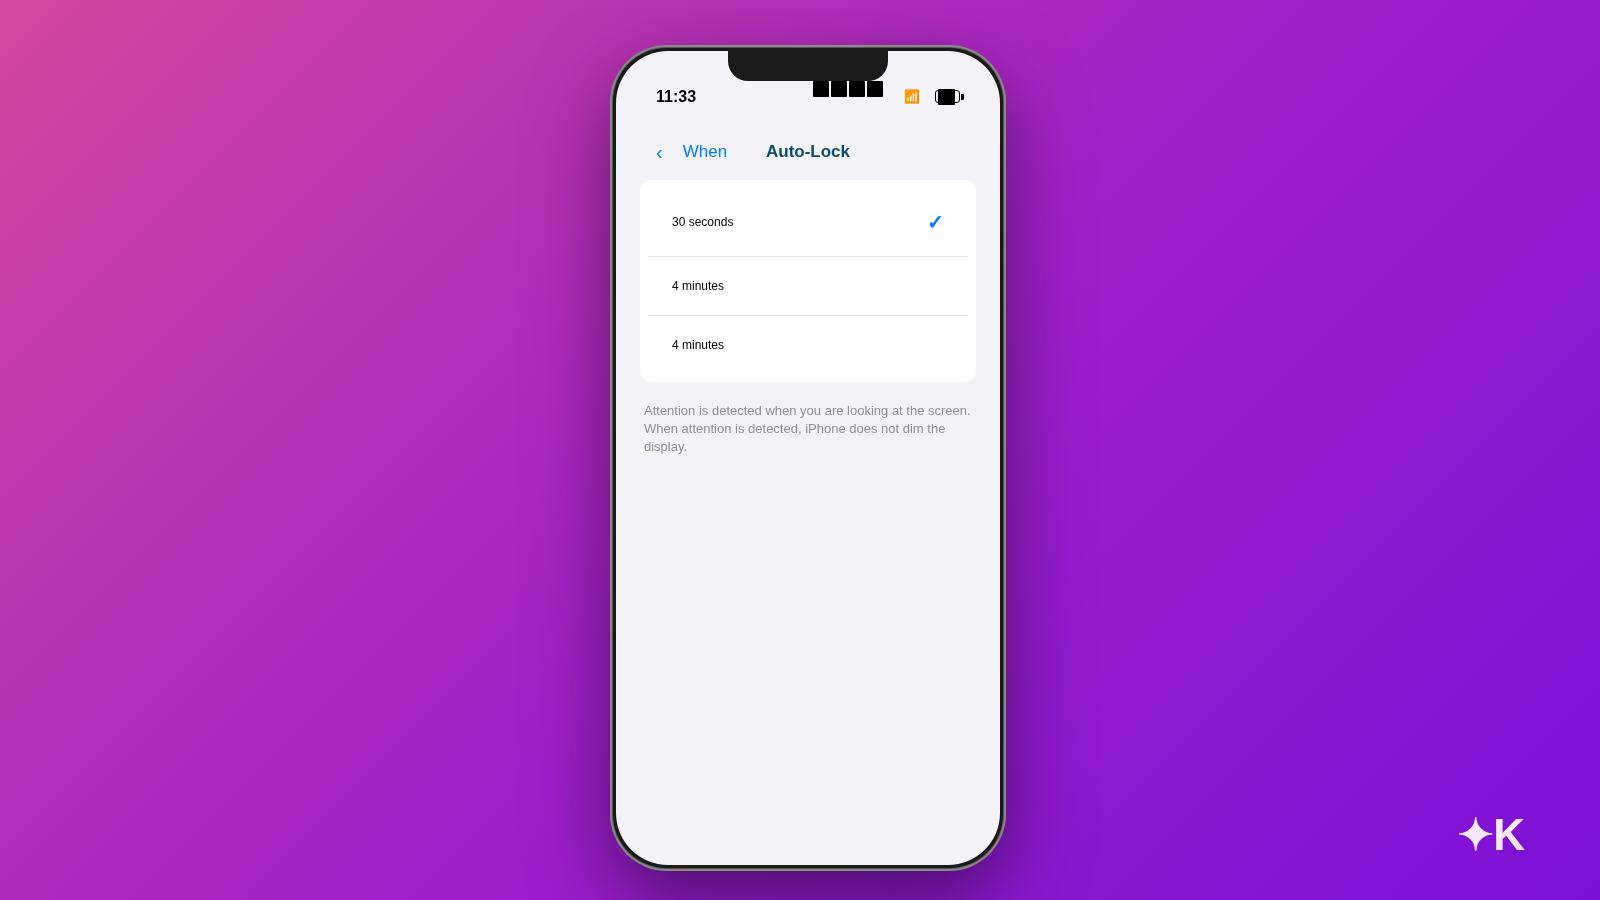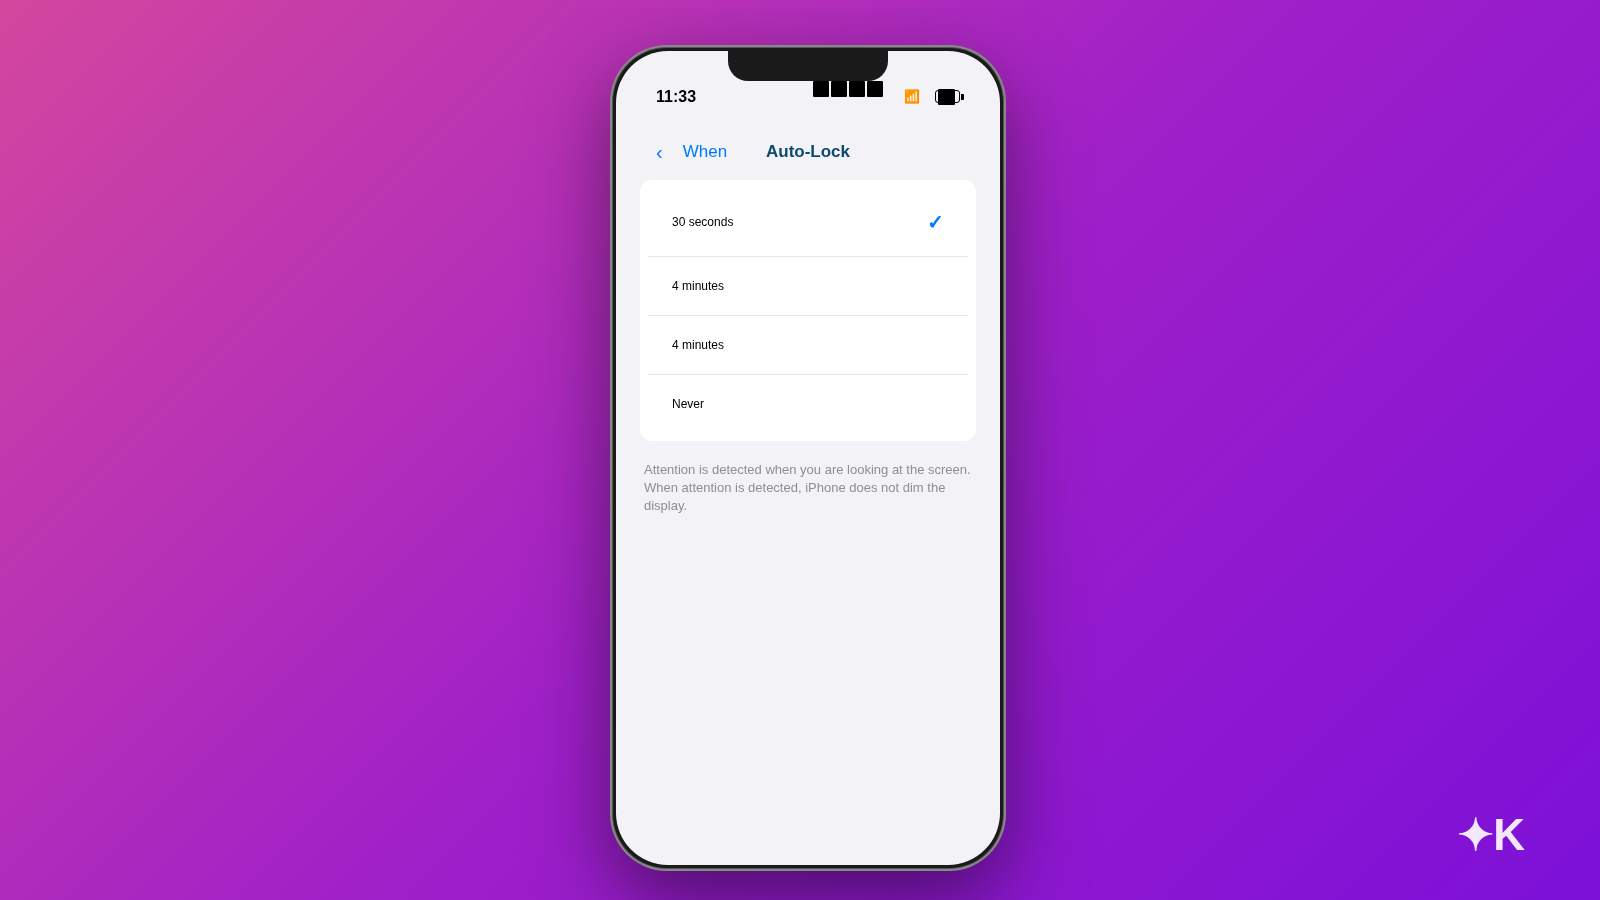--- a/index.html
+++ b/index.html
@@ -277,23 +277,20 @@
 
 
         <div class="option-item">
           <span class="option-label">4 minutes</span>
         </div>
 
         <div class="option-item">
           <span class="option-label">4 minutes</span>
         </div>
 
-        <div class="option-item">
-          <span class="option-label">Never</span>
-        </div>
 
       </div>
 
       <p class="footnote">Attention is detected when you are looking at the screen. When attention is detected, iPhone does not dim the display.</p>
     </div>
 
   </div>
 </div>
 
 </body></html>

